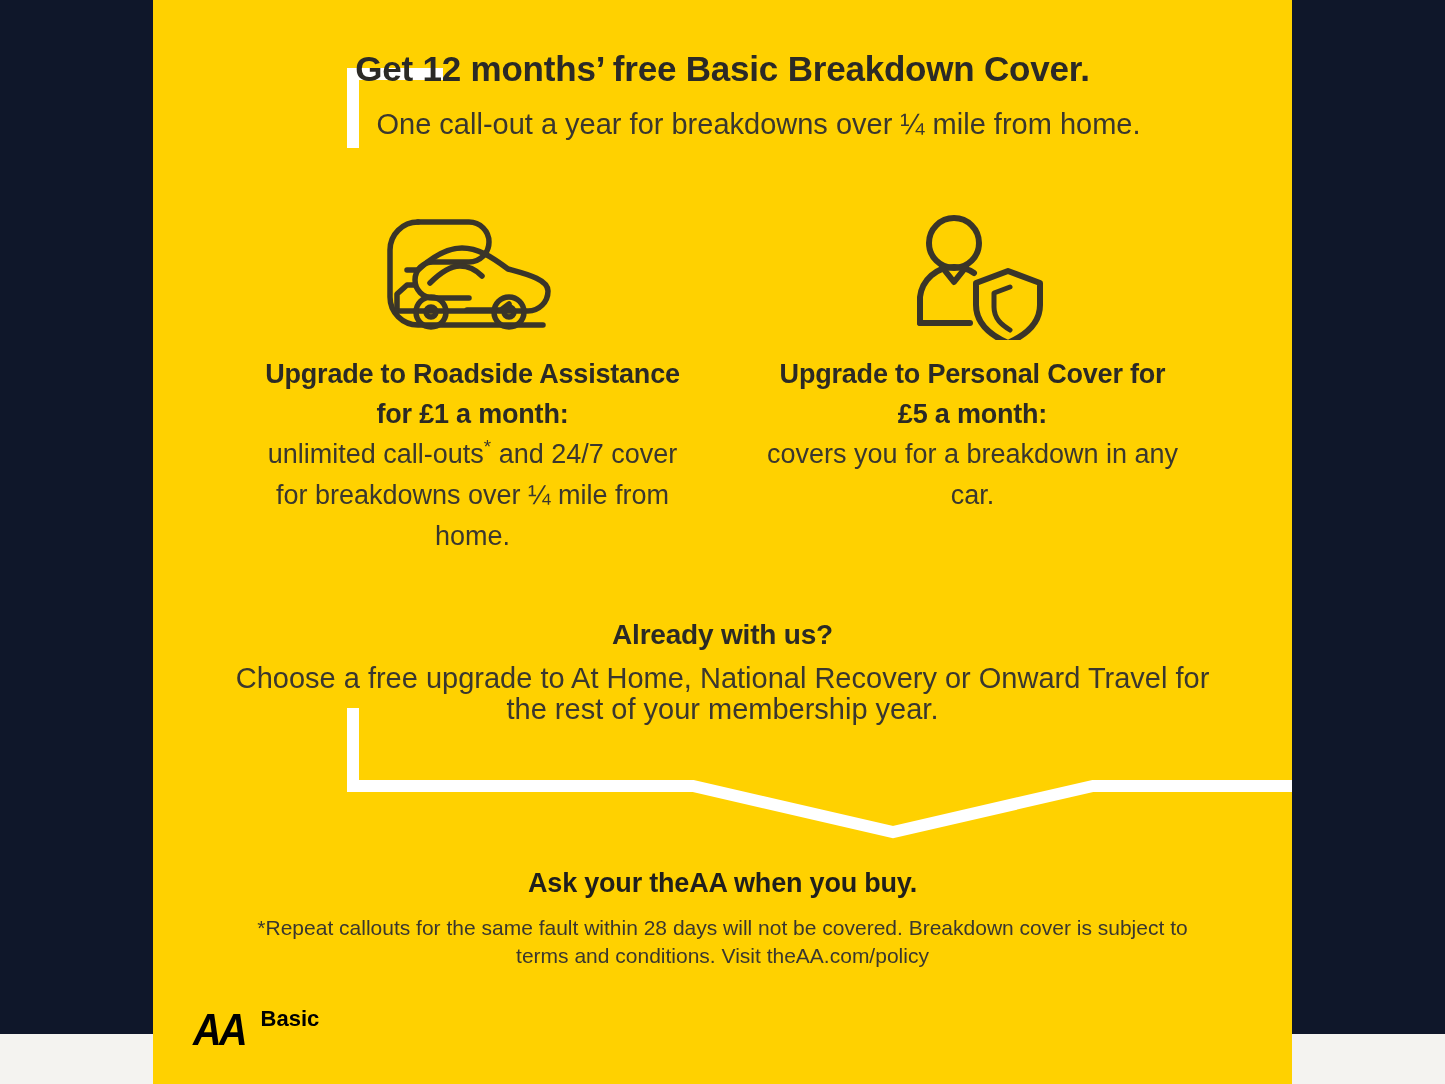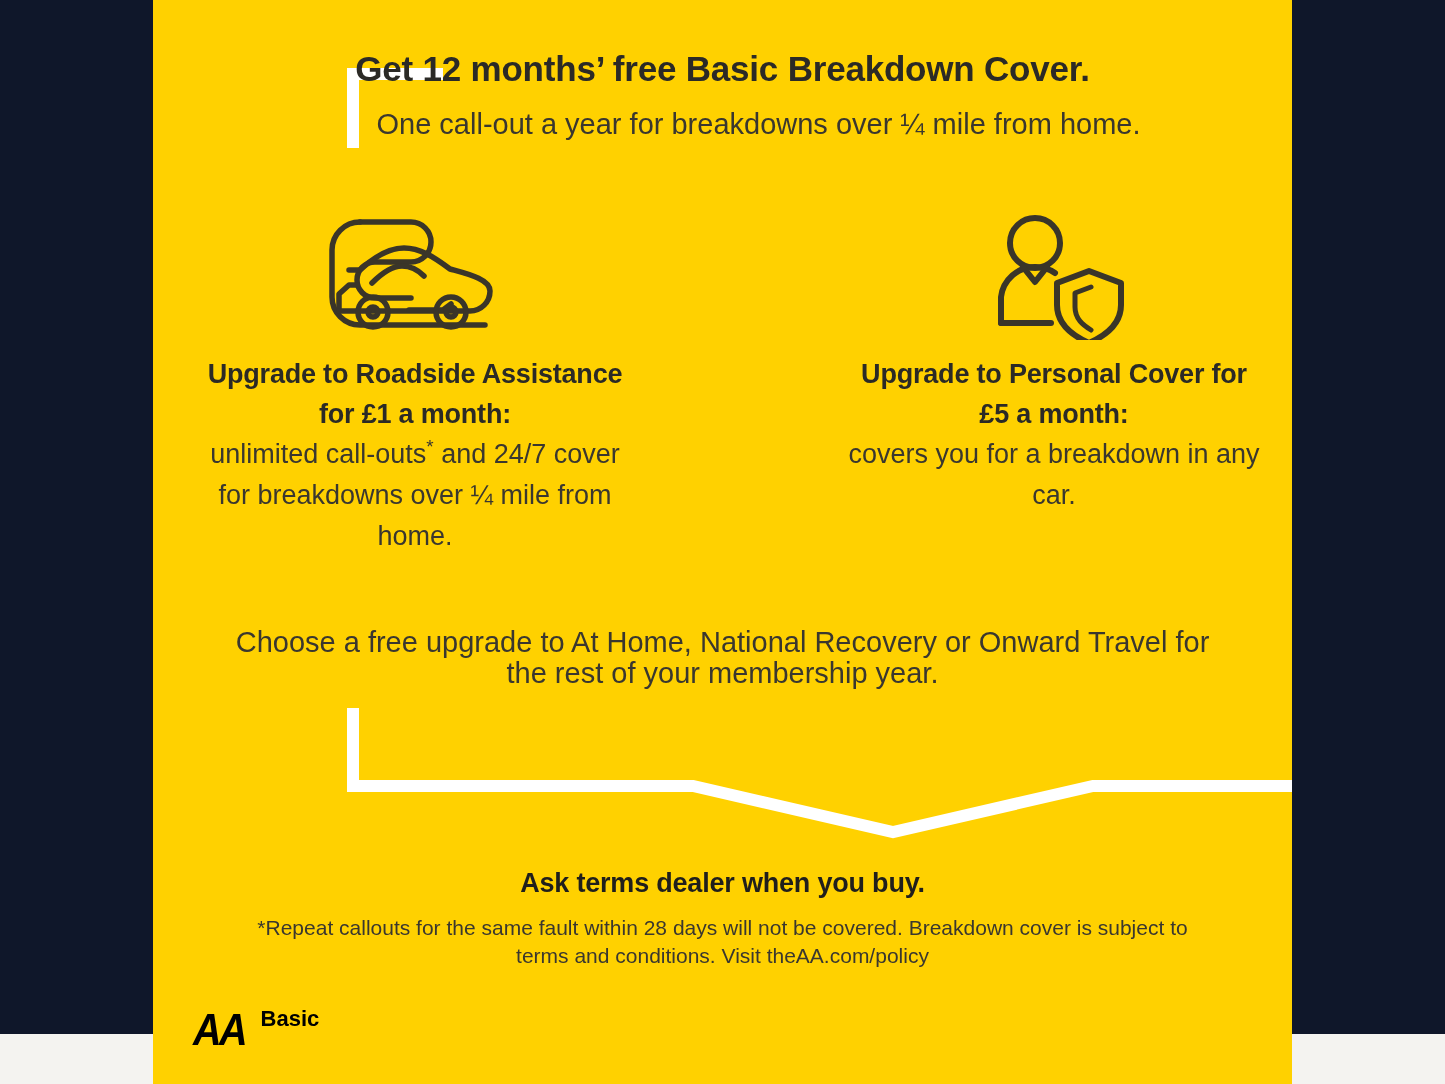--- a/index.html
+++ b/index.html
@@ -74,25 +74,25 @@
     text-align: center;
     color: #3a372f;
     font-size: 29px;
     line-height: 38px;
     margin-left: 36px;
   }
 
   
   #features {
     position: absolute;
-    left: 12px;
+    left: 0;
     top: 205px;
     width: 1139px;
     display: flex;
-    justify-content: space-between;
+    justify-content: center;
   }
   .feature-col {
     width: 500px;
     display: flex;
     flex-direction: column;
     align-items: center;
   }
   .feature-icon {
     height: 135px;
     display: flex;
@@ -271,25 +271,26 @@
         </div>
         <div class="feature-title">Upgrade to Personal Cover for £5 a month:</div>
         <div class="feature-body">
           <span>covers you for a breakdown in any car.</span>
         </div>
       </div>
 
     </div>
 
     <div id="already-block">
+      <div id="already-title">Already with us?</div>
       <div id="already-body">Choose a free upgrade to At Home, National Recovery or Onward Travel for the rest of your membership year.</div>
     </div>
 
     <div id="cta-block">
-      <div id="cta-title">Ask terms dealer when you buy.</div>
+      <div id="cta-title">Ask your theAA when you buy.</div>
       <div id="cta-footnote">*Repeat callouts for the same fault within 28 days will not be covered. Breakdown cover is subject to terms and conditions. Visit theAA.com/policy</div>
     </div>
 
     <div id="logo">
       <span id="logo-aa">AA</span>
       <span id="logo-cars">Basic</span>
     </div>
 
   </div>
 </div>

